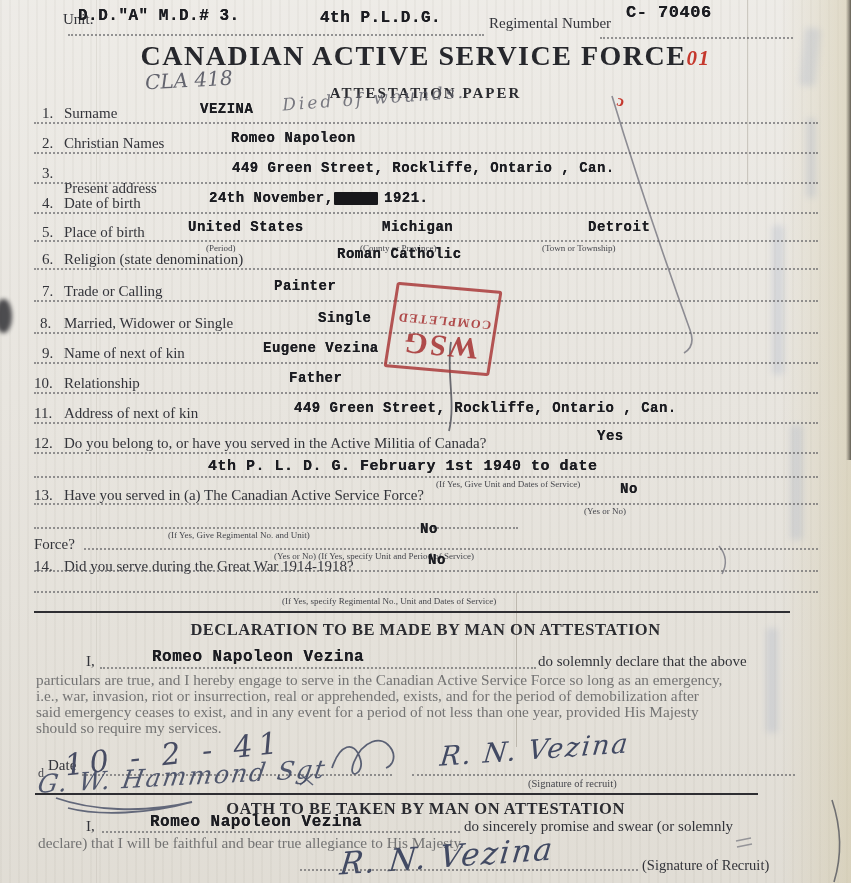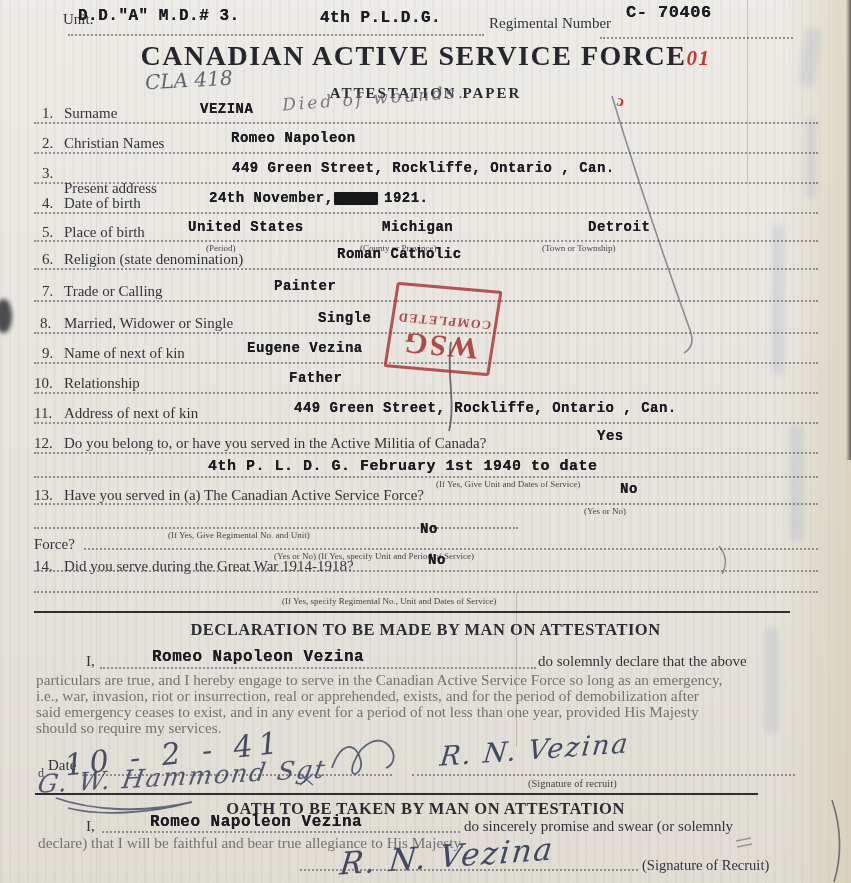--- a/index.html
+++ b/index.html
@@ -142,21 +142,21 @@
   <span class="typed" style="left:274px;top:278px;">Painter</span>
   <div class="dots" style="left:34px;top:300px;width:784px;"></div>
 
   <span class="num" style="left:40px;top:315px;">8.</span>
   <span class="lbl" style="left:64px;top:315px;">Married, Widower or Single</span>
   <span class="typed" style="left:318px;top:310px;">Single</span>
   <div class="dots" style="left:34px;top:332px;width:784px;"></div>
 
   <span class="num" style="left:42px;top:345px;">9.</span>
   <span class="lbl" style="left:64px;top:345px;">Name of next of kin</span>
-  <span class="typed" style="left:247px;top:340px;">Eugene Vezina</span>
+  <span class="typed" style="left:263px;top:340px;">Eugene Vezina</span>
   <div class="dots" style="left:34px;top:362px;width:784px;"></div>
 
   <span class="num" style="left:34px;top:375px;">10.</span>
   <span class="lbl" style="left:64px;top:375px;">Relationship</span>
   <span class="typed" style="left:289px;top:370px;text-align:right;">Father</span>
   <div class="dots" style="left:34px;top:392px;width:784px;"></div>
 
   <span class="num" style="left:34px;top:405px;">11.</span>
   <span class="lbl" style="left:64px;top:405px;">Address of next of kin</span>
   <span class="typed" style="left:294px;top:400px;">449 Green Street, Rockliffe, Ontario , Can.</span>

